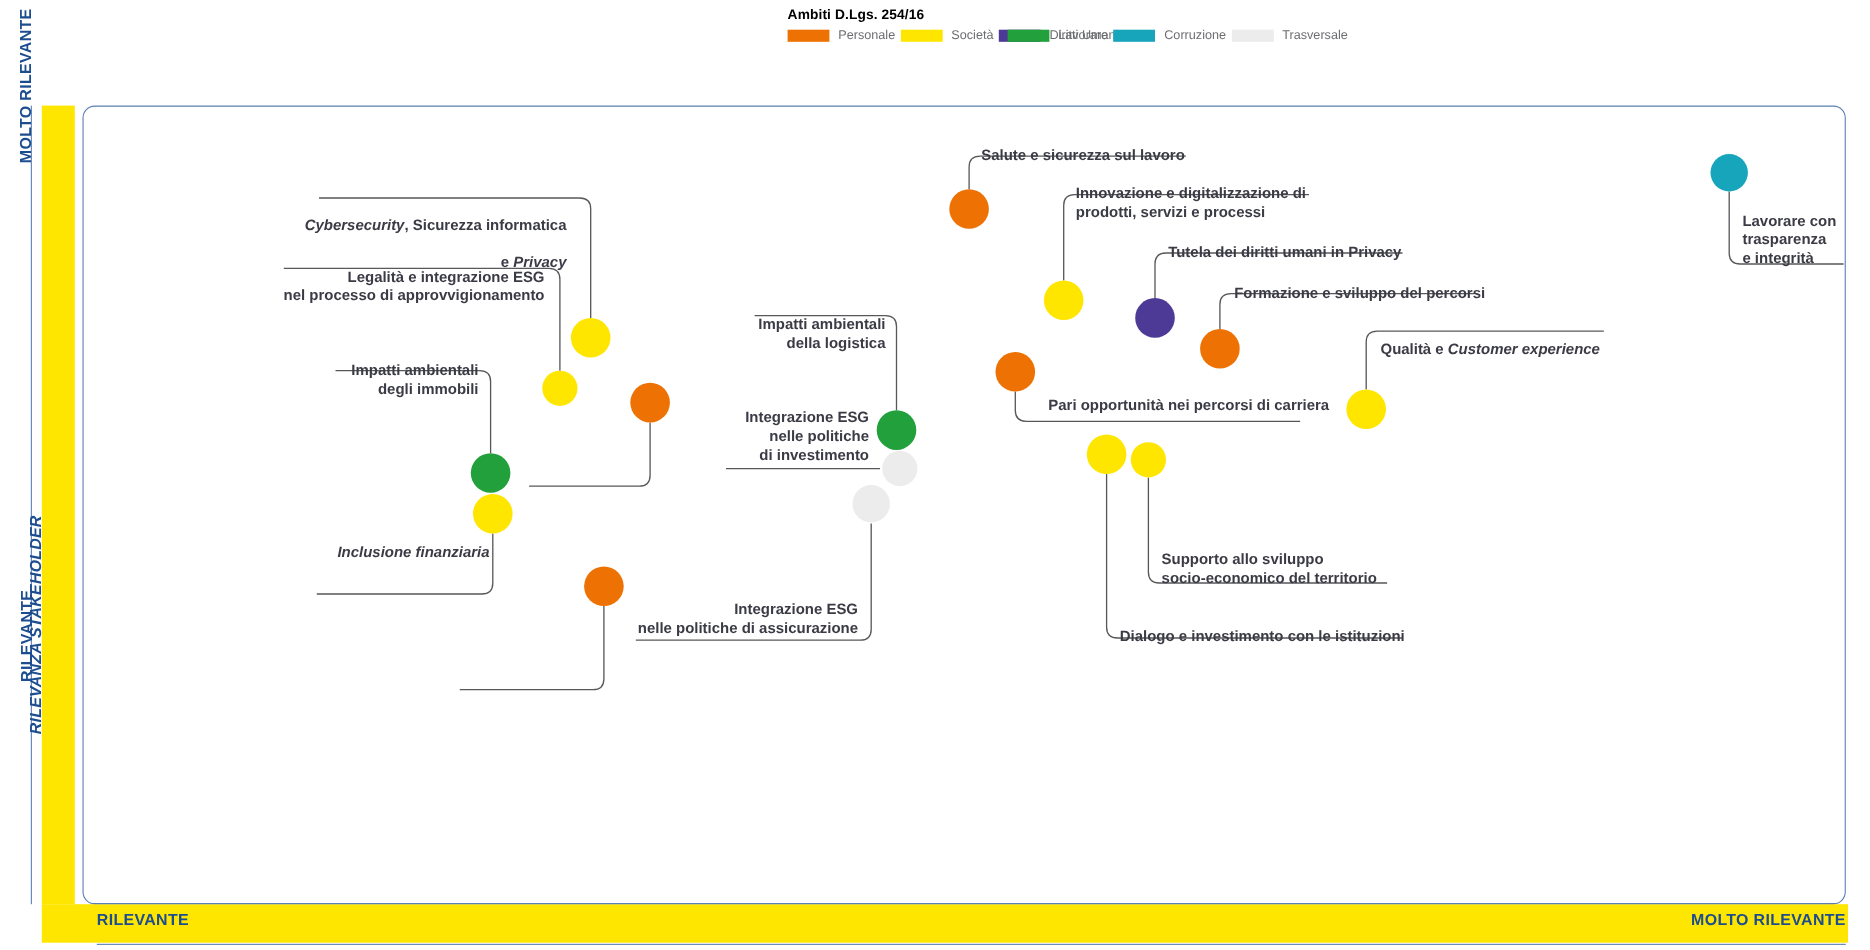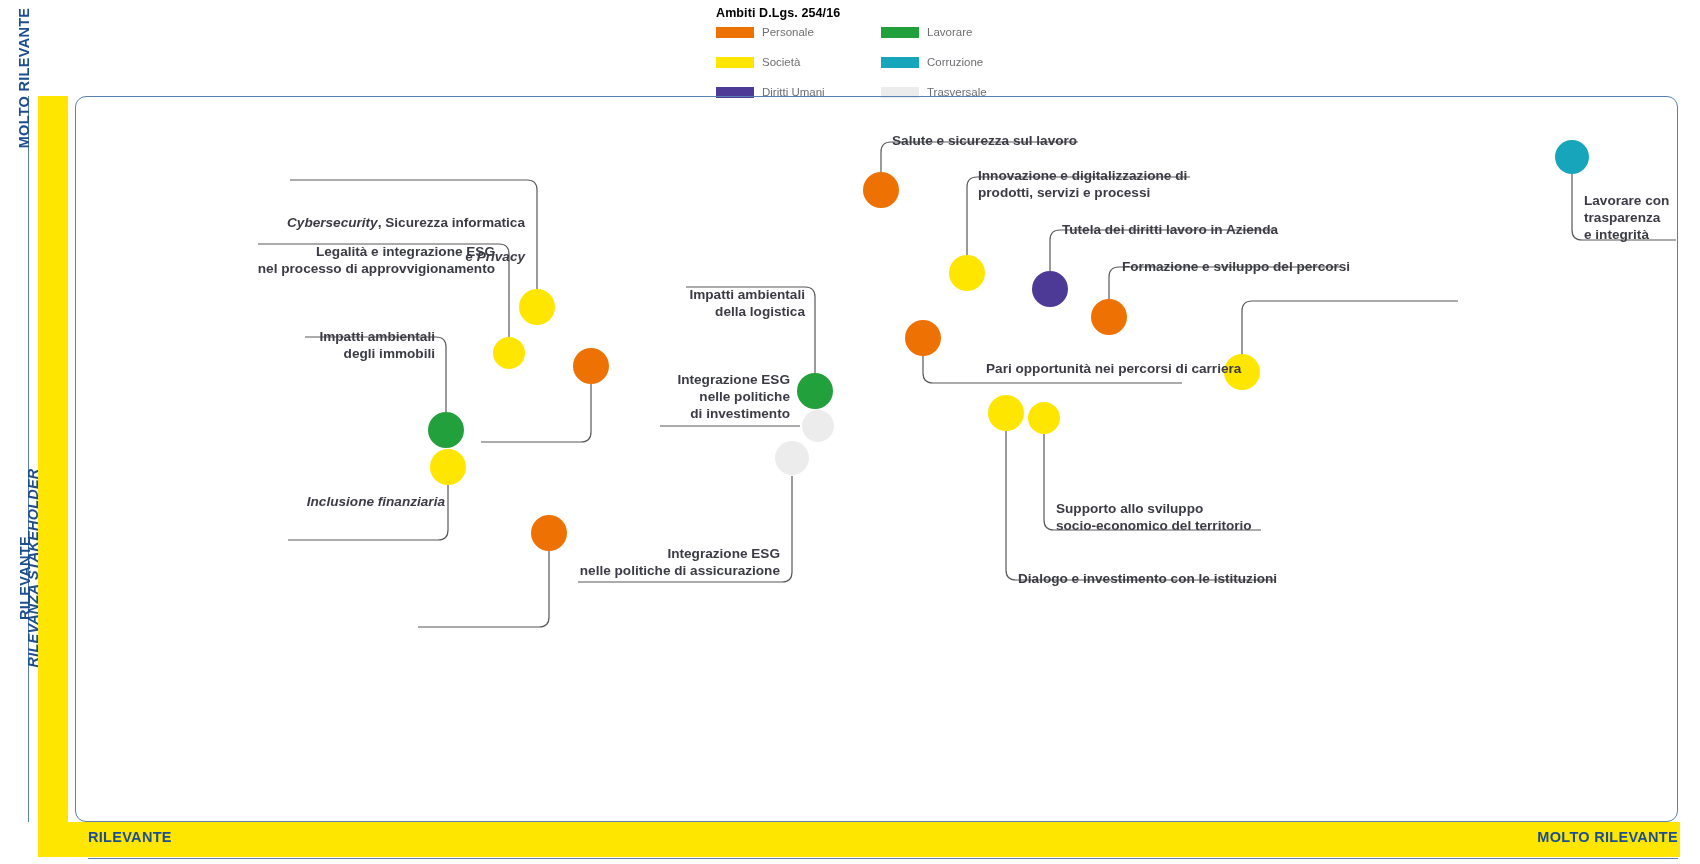--- a/index.html
+++ b/index.html
@@ -12,21 +12,21 @@
   }
   .root{position:absolute;left:0;top:0;width:1700px;height:864px;}
 
   
   .legend{position:absolute;left:716px;top:6px;width:330px;height:72px;}
   .legend-title{
     font-size:12.5px;font-weight:bold;color:#000000;
     letter-spacing:.1px;margin:0 0 5px 0;line-height:14px;
   }
   .legend-cols{display:flex;gap:0;}
-  .legend-col{display:flex;flex-direction:column;gap:16px;width:200px;text-align:center;}
+  .legend-col{display:flex;flex-direction:row;gap:5px;width:200px;text-align:center;}
   .legend-item{display:flex;align-items:center;gap:8px;height:14px;}
   .legend-sw{width:38px;height:11px;flex:0 0 38px;}
   .legend-lb{font-size:11.5px;color:#6d6e71;line-height:12px;white-space:nowrap;}
 
   
   .yband{
     position:absolute;left:38px;top:96px;width:30px;height:726px;
     background:#ffe600;
   }
   .xband{
@@ -200,21 +200,21 @@
   <div class="bubble" style="left:863px;top:172px;width:36px;height:36px;background:#ee7203;"></div>
   <div class="bubble" style="left:949px;top:255px;width:36px;height:36px;background:#ffe600;"></div>
   <div class="bubble" style="left:1032px;top:271px;width:36px;height:36px;background:#4c3a96;"></div>
   <div class="bubble" style="left:1091px;top:299px;width:36px;height:36px;background:#ee7203;"></div>
   <div class="bubble" style="left:905px;top:320px;width:36px;height:36px;background:#ee7203;"></div>
   <div class="bubble" style="left:1224px;top:354px;width:36px;height:36px;background:#ffe600;"></div>
   <div class="bubble" style="left:988px;top:395px;width:36px;height:36px;background:#ffe600;"></div>
   <div class="bubble" style="left:1028px;top:402px;width:32px;height:32px;background:#ffe600;"></div>
   <div class="bubble" style="left:1555px;top:140px;width:34px;height:34px;background:#17a5bb;"></div>
 
-  <div class="lbl r" style="left:230px;top:179px;width:295px;margin-top:18px;">
+  <div class="lbl r" style="left:220px;top:179px;width:295px;">
     <i>Cybersecurity</i><span>, Sicurezza informatica</span><br>
     <span>e </span><i>Privacy</i>
   </div>
 
   <div class="lbl r" style="left:200px;top:243px;width:295px;">Legalità e integrazione ESG
 nel processo di approvvigionamento</div>
 
 
   <div class="lbl r" style="left:240px;top:328px;width:195px;">Impatti ambientali
 degli immobili</div>
@@ -230,26 +230,29 @@
 di investimento</div>
 
   <div class="lbl r" style="left:530px;top:545px;width:250px;">Integrazione ESG
 nelle politiche di assicurazione</div>
 
   <div class="lbl l" style="left:892px;top:132px;width:330px;">Salute e sicurezza sul lavoro</div>
 
   <div class="lbl l" style="left:978px;top:167px;width:330px;">Innovazione e digitalizzazione di
 prodotti, servizi e processi</div>
 
-  <div class="lbl l" style="left:1062px;top:221px;width:330px;">Tutela dei diritti lavoro in Azienda</div>
+  <div class="lbl l" style="left:1062px;top:221px;width:330px;">Tutela dei diritti umani in Privacy</div>
 
   <div class="lbl l" style="left:1122px;top:258px;width:330px;">Formazione e sviluppo del percorsi</div>
 
-  <div class="lbl l" style="left:940px;top:360px;width:330px;padding-left:46px;">Pari opportunità nei percorsi di carriera</div>
-
+  <div class="lbl l" style="left:907px;top:360px;width:330px;padding-left:46px;">Pari opportunità nei percorsi di carriera</div>
+
+  <div class="lbl l" style="left:1255px;top:292px;width:330px;">
+    <span>Qualità e </span><i>Customer experience</i>
+  </div>
 
   <div class="lbl l" style="left:1018px;top:570px;width:330px;">Dialogo e investimento con le istituzioni</div>
 
   <div class="lbl l" style="left:1056px;top:500px;width:330px;">Supporto allo sviluppo
 socio-economico del territorio</div>
 
   <div class="lbl l" style="left:1584px;top:192px;width:120px;">Lavorare con
 trasparenza
 e integrità</div>
 

